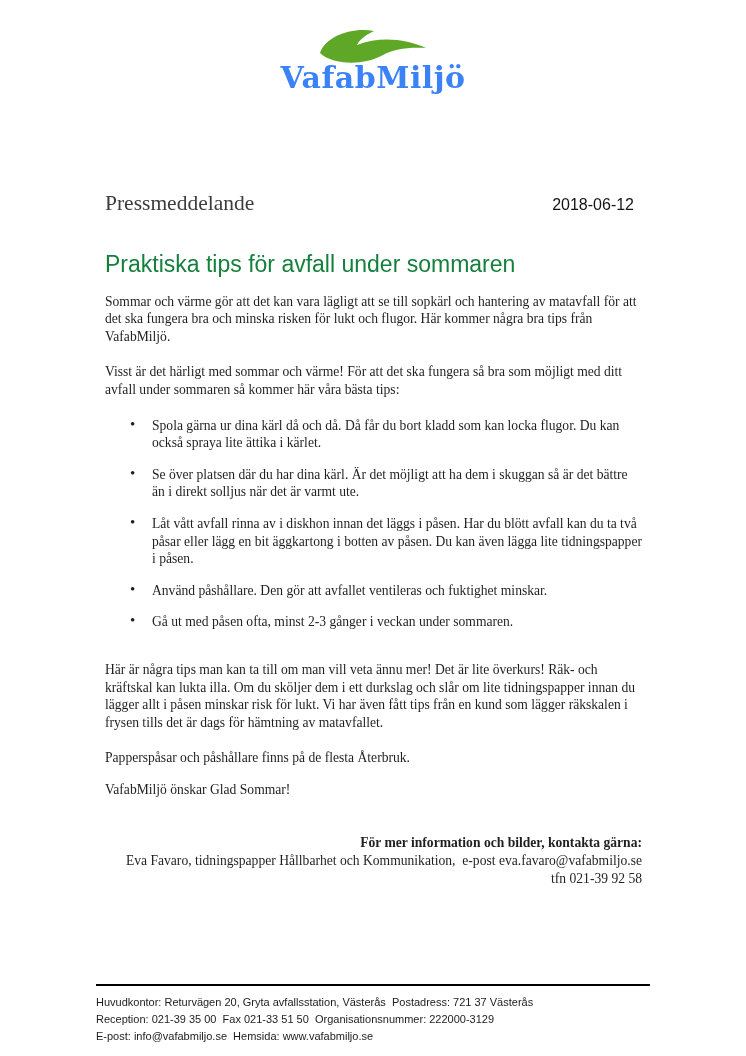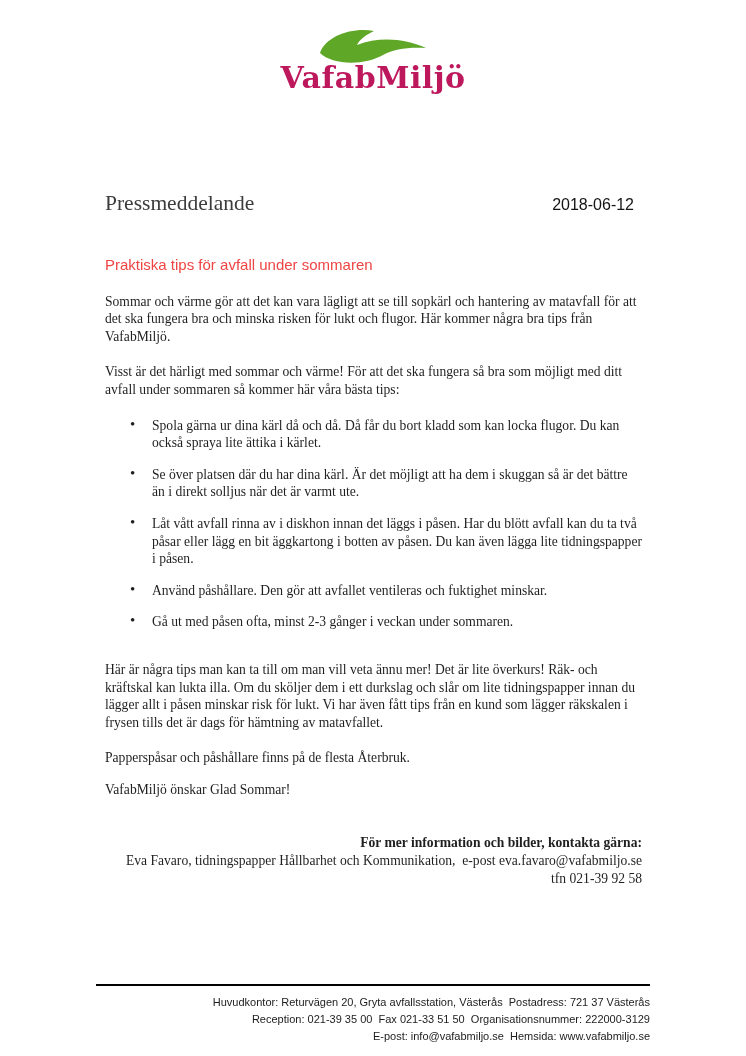--- a/index.html
+++ b/index.html
@@ -56,22 +56,22 @@
     position: absolute;
     top: 256px;
     left: 105px;
     width: 537px;
     font-size: 13.6px;
     line-height: 17.6px;
   }
   .article-title {
     font-family: "Liberation Sans", "DejaVu Sans", sans-serif;
     font-weight: normal;
-    font-size: 15px;
-    color: #ef4444;
+    font-size: 23px;
+    color: #15803d;
     margin-bottom: 19px;
   }
   .para { margin-bottom: 18px; }
   .para.tight { margin-bottom: 14px; }
   .tips-list {
     list-style: none;
     margin: 14px 0 30px 0;
     padding-left: 25px;
   }
   .tips-list li {
@@ -91,39 +91,39 @@
   .contact-heading { font-weight: bold; }
   .prewrap { white-space: pre-wrap; }
   
   .page-footer {
     position: absolute;
     left: 96px;
     right: 96px;
     top: 984px;
     border-top: 2px solid #000000;
     padding-top: 8px;
-    text-align: right;
+    text-align: left;
     font-family: "Liberation Sans", "DejaVu Sans", sans-serif;
     font-size: 11px;
     color: #1c1c1c;
     line-height: 17px;
   }
 </style>
 </head>
 <body>
 
 <div class="page">
 
   <div class="logo">
     <svg class="logo-leaf" width="118" height="40" viewBox="0 0 118 40" aria-hidden="true">
       <path d="M6 27 C 12 10, 38 1, 60 5 C 52 9, 46 13, 43 19
                C 66 10, 92 13, 112 22 C 94 21, 80 23, 69 29
                C 50 40, 18 39, 6 27 Z" fill="#5fa827"></path>
     </svg>
-    <div class="logo-text" style="color:#be185d">VafabMiljö</div>
+    <div class="logo-text" style="color:#3b82f6">VafabMiljö</div>
   </div>
 
   <div class="doc-header">
     <span class="doc-type">Pressmeddelande</span>
     <span class="doc-date">2018-06-12</span>
   </div>
 
   <div class="article">
     <h1 class="article-title">Praktiska tips för avfall under sommaren</h1>
 

